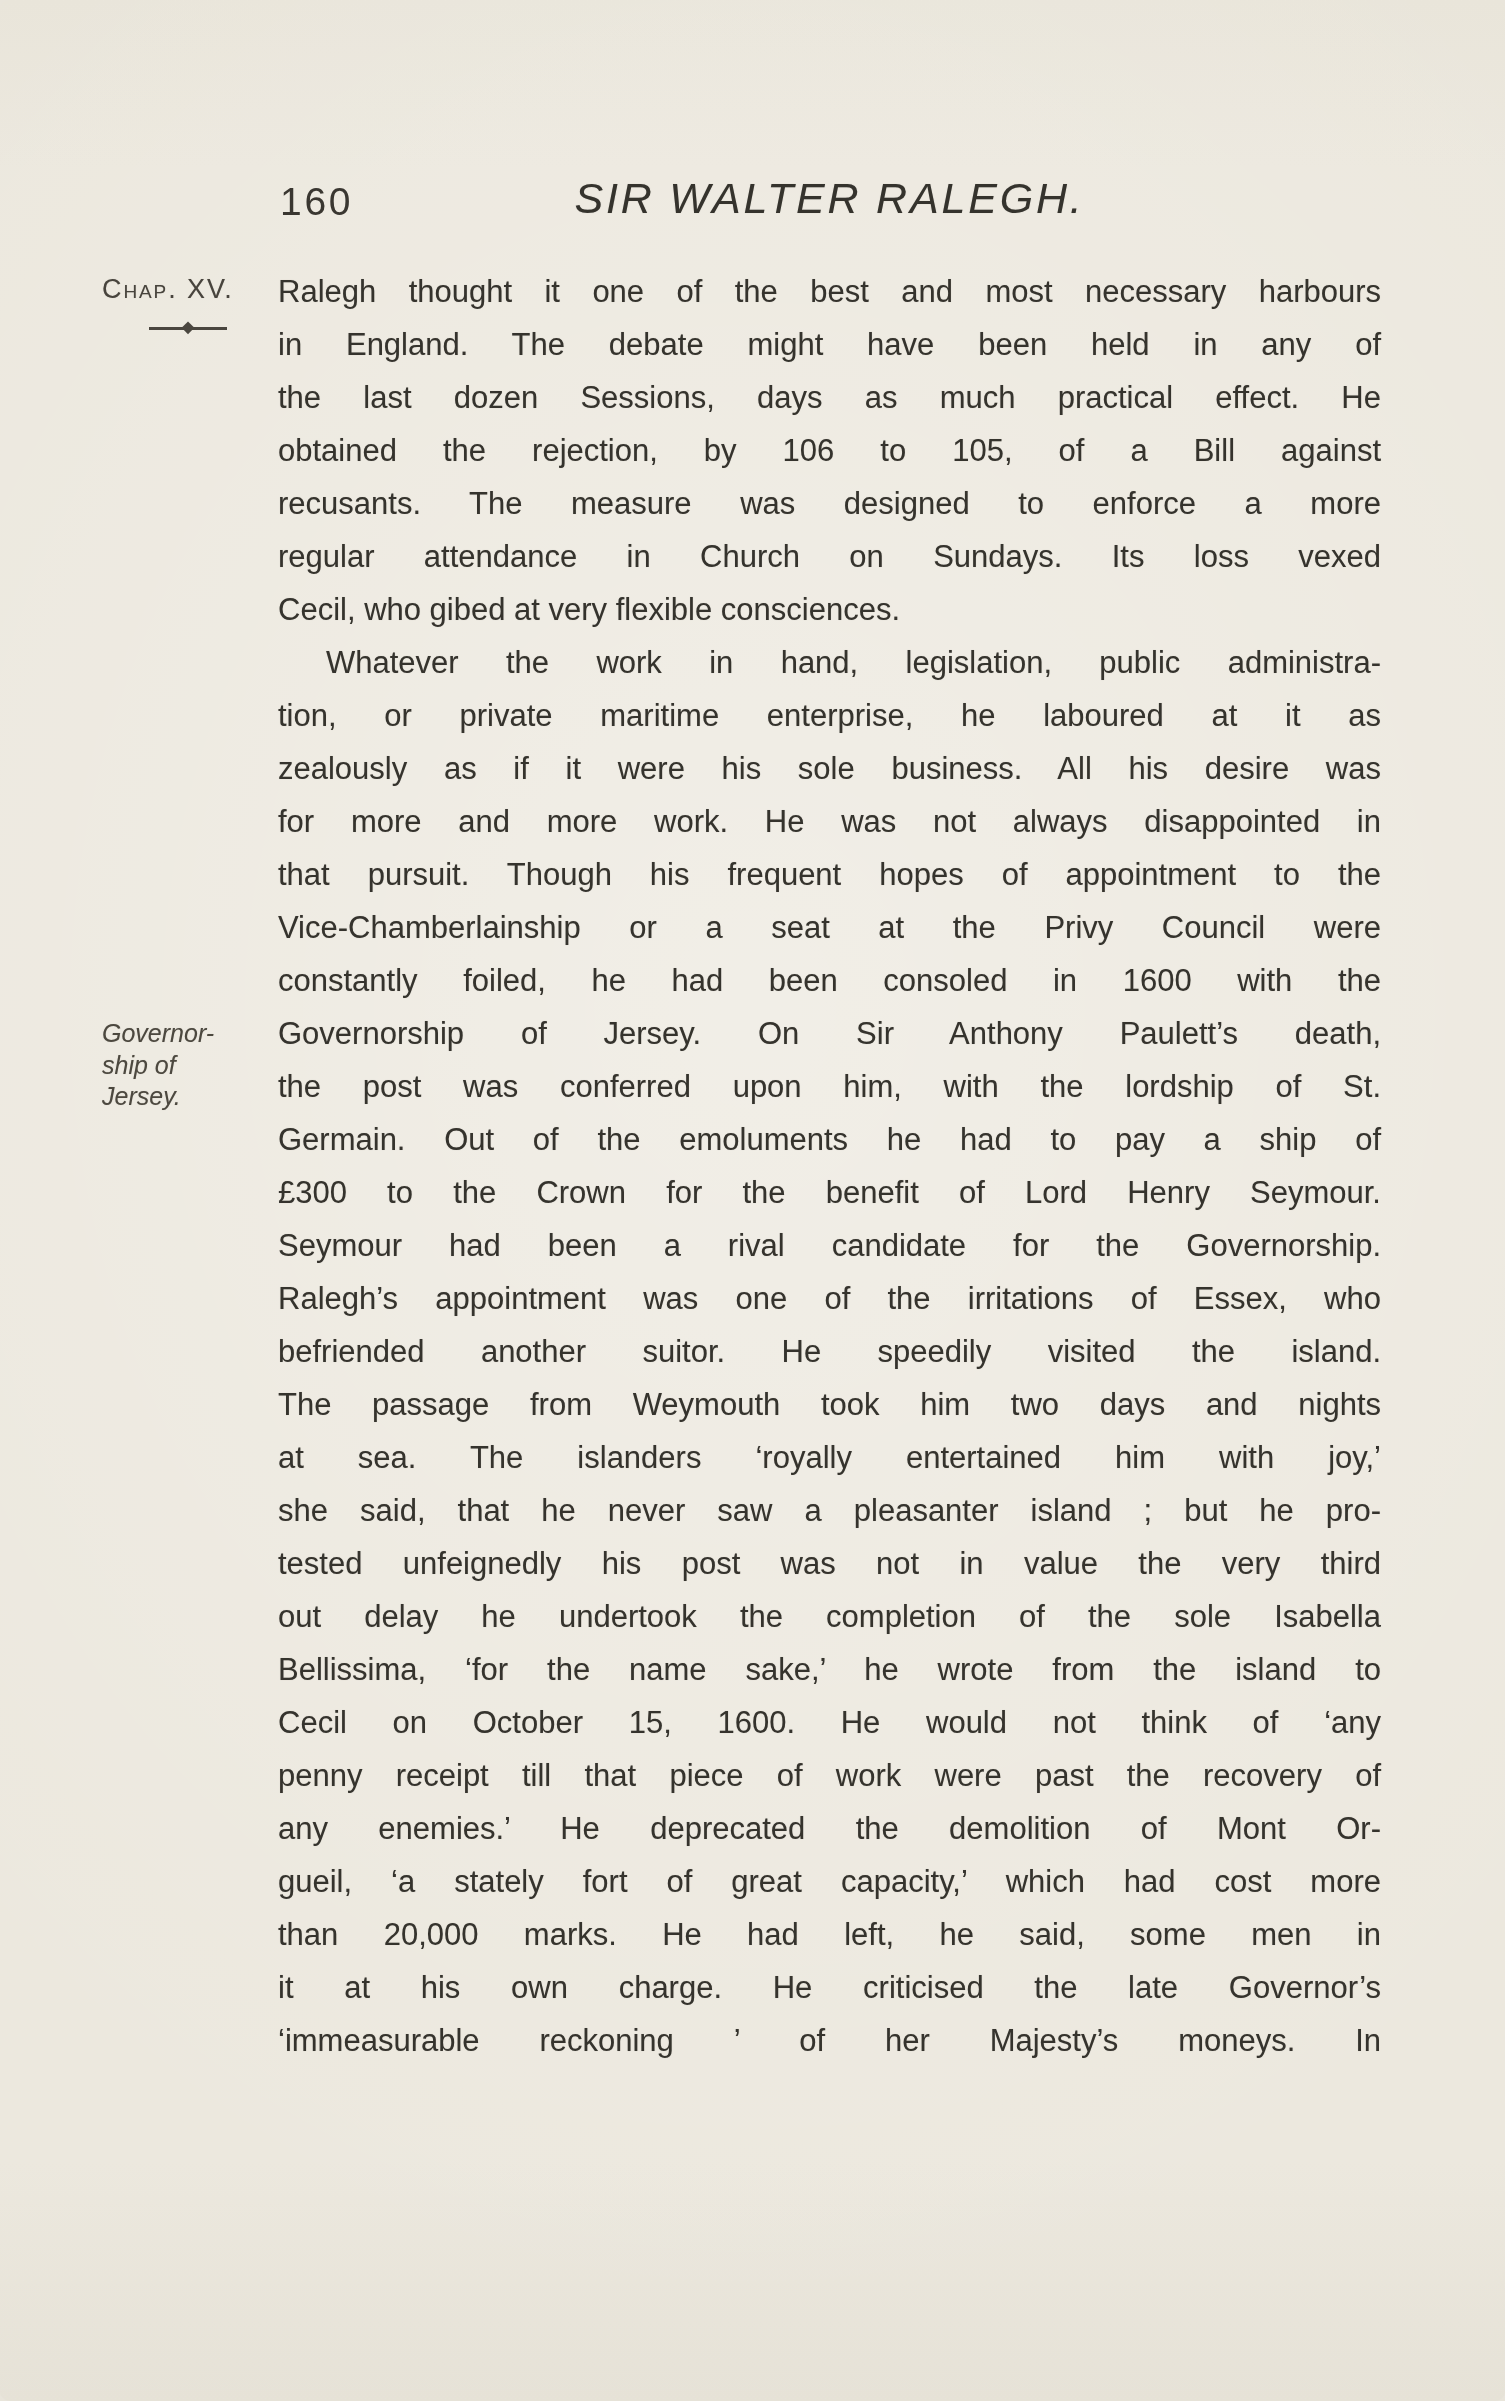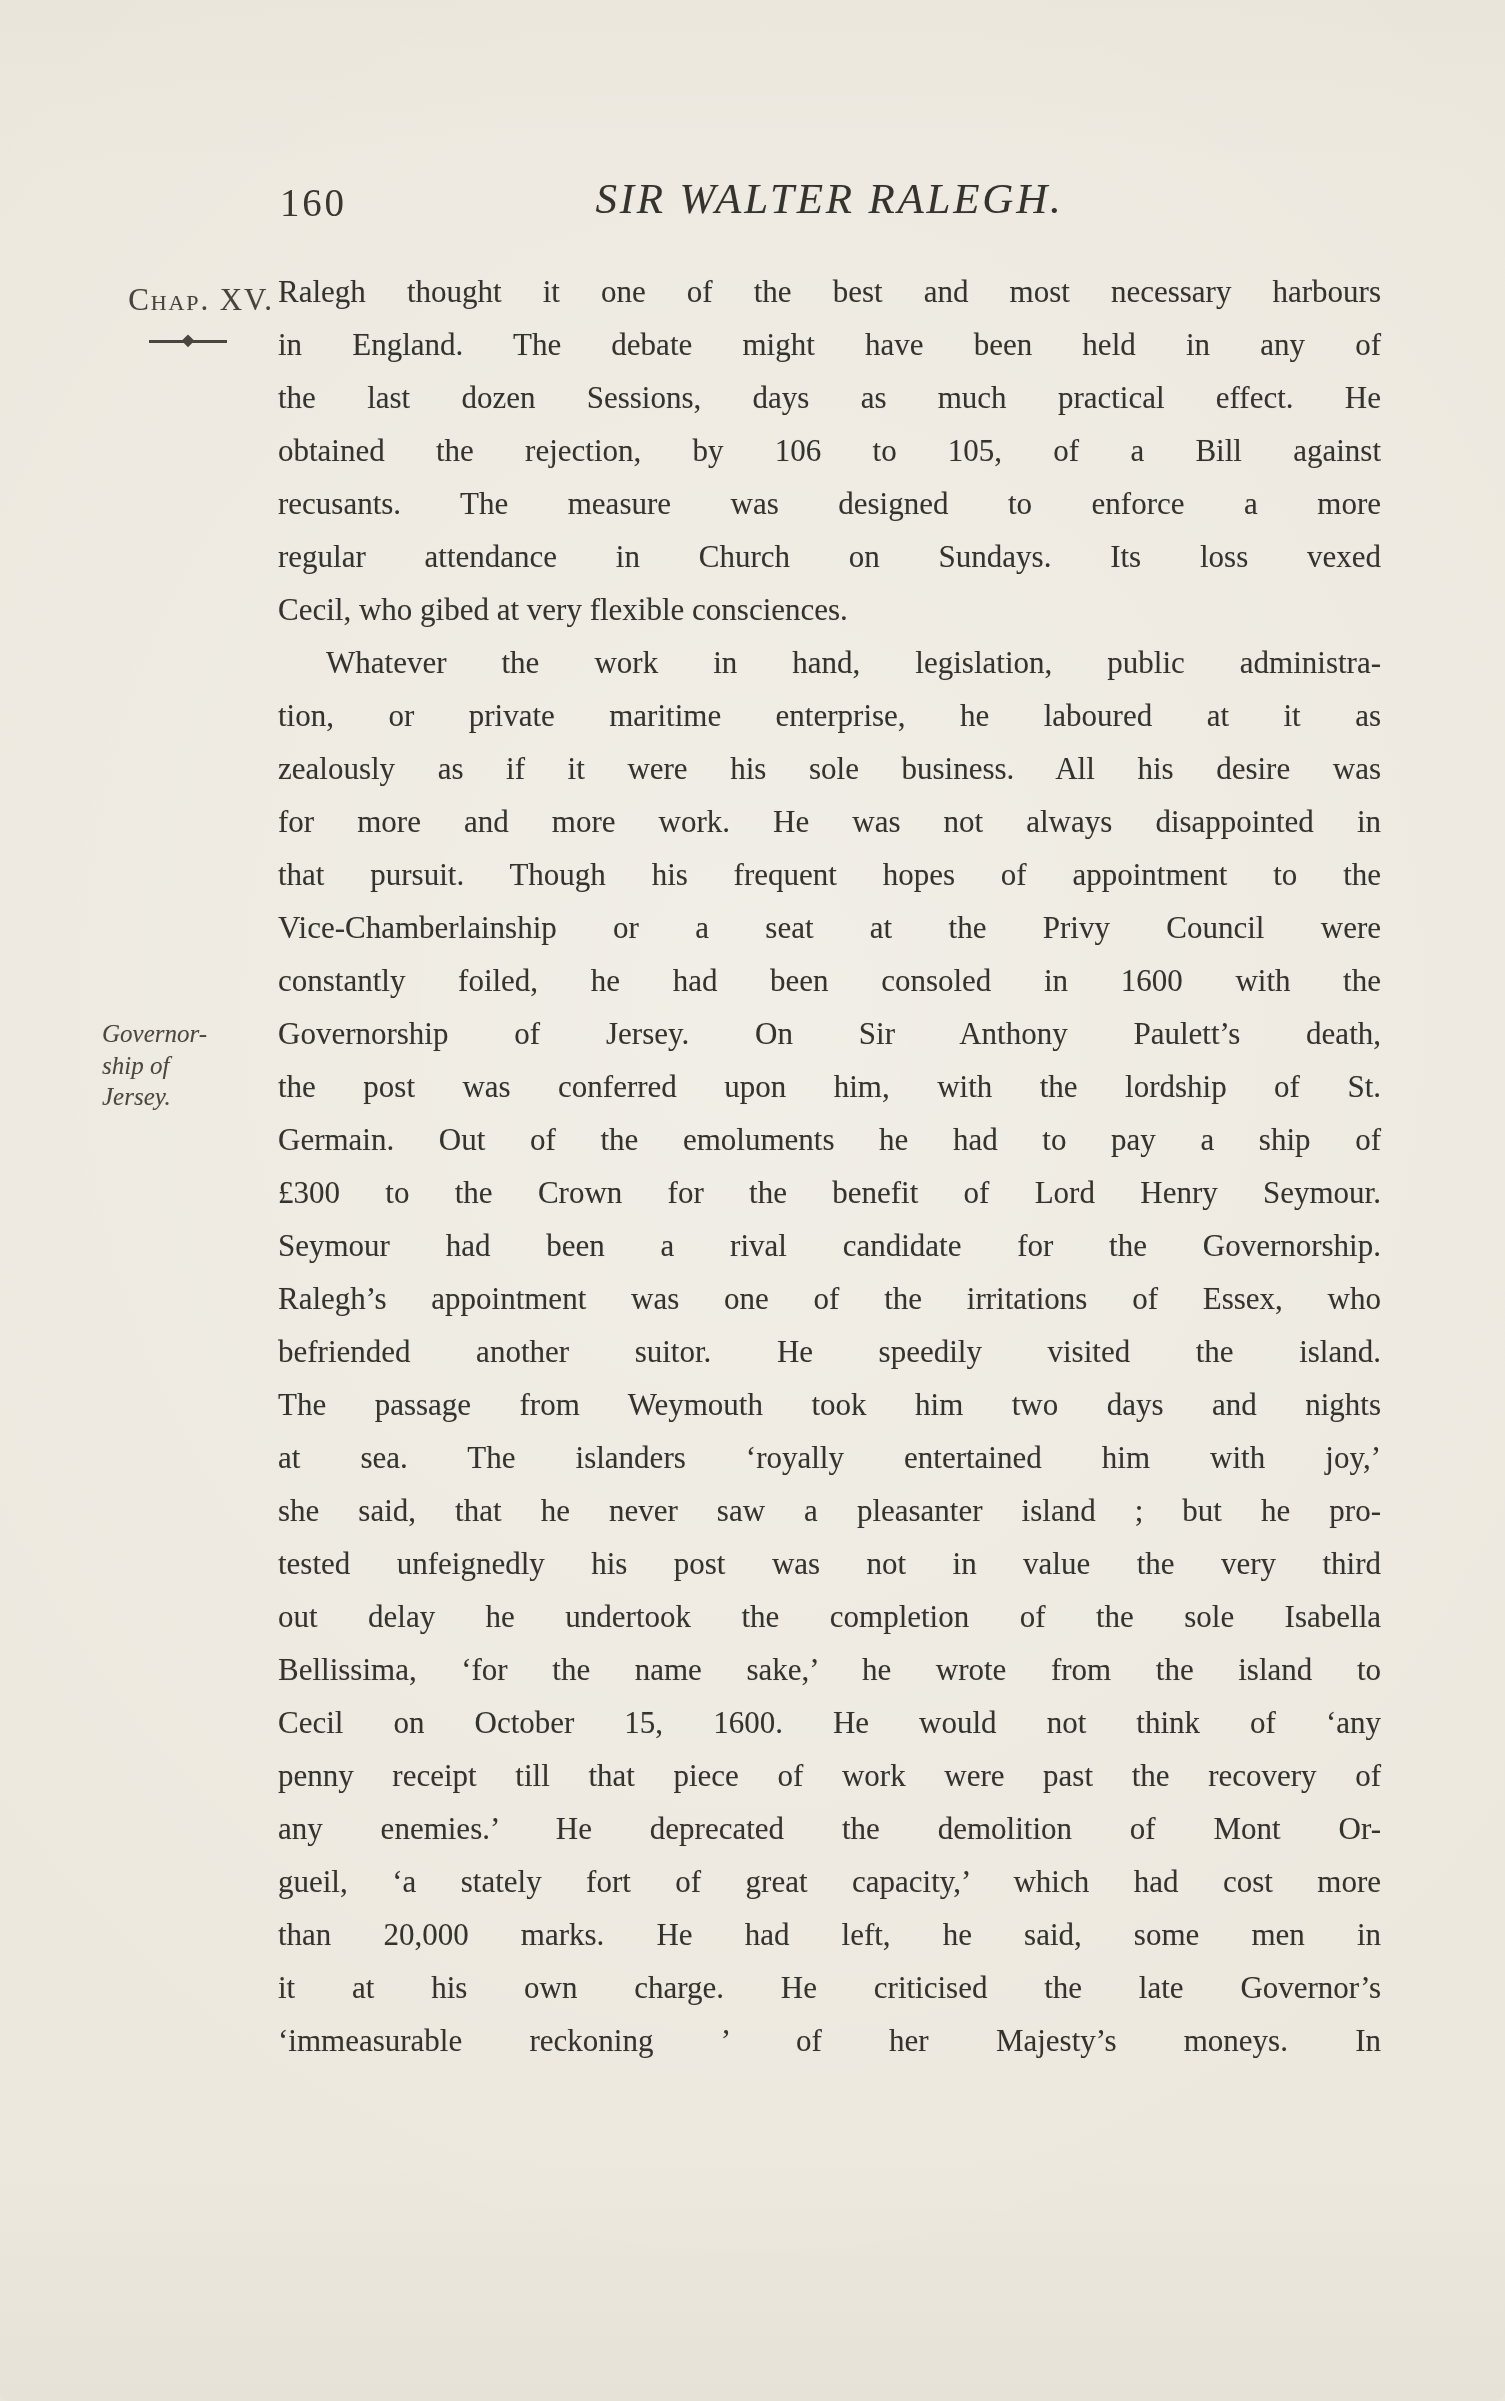--- a/index.html
+++ b/index.html
@@ -8,21 +8,21 @@
     background: #e9e5db;
     overflow: hidden;
   }
   .page {
     position: relative;
     width: 1505px; height: 2401px;
     background:
       radial-gradient(ellipse 120% 90% at 50% 42%, rgba(255,255,255,0.28), rgba(0,0,0,0) 62%),
       linear-gradient(180deg, #e9e5da 0%, #ece8de 7%, #ece8de 90%, #e6e2d7 100%);
     background-color: #ebe7dd;
-    font-family: Liberation Serif, serif;
+    font-family: Liberation Sans, sans-serif;
     color: #35332d;
     border-radius: 10px;
   }
   .running-head {
     position: absolute; top: 174px; left: 278px; width: 1103px; height: 59px;
   }
   .page-number {
     position: absolute; left: 1.9px; top: 5.6px;
     font-size: 39px; letter-spacing: 2.8px; color: #3a3731;
   }
@@ -42,25 +42,24 @@
     line-height: 53px;
     height: 53px;
     text-align: justify;
     text-align-last: justify;
     text-shadow: 0 0 0.9px rgba(53,51,45,0.22);
   }
   .line.unjust { text-align-last: left; }
   .line.indent { text-indent: 48px; }
   .margin-note { position: absolute; color: #48443d; }
   .note-chapter {
-    top: 282px; left: 102px; width: 172px;
+    top: 274px; left: 102px; width: 172px;
     font-variant: small-caps;
-    font-size: 31px; letter-spacing: 1.9px;
+    font-size: 27px; letter-spacing: 1.9px;
     text-shadow: 0 0 0.9px rgba(72,68,61,0.25);
-    text-align: right;
   }
   .ornament {
     display: block;
     margin: 22px auto 0;
     width: 78px; height: 2.8px;
     background: #4a463f;
     position: relative;
   }
   .ornament::after {
     content: "";

